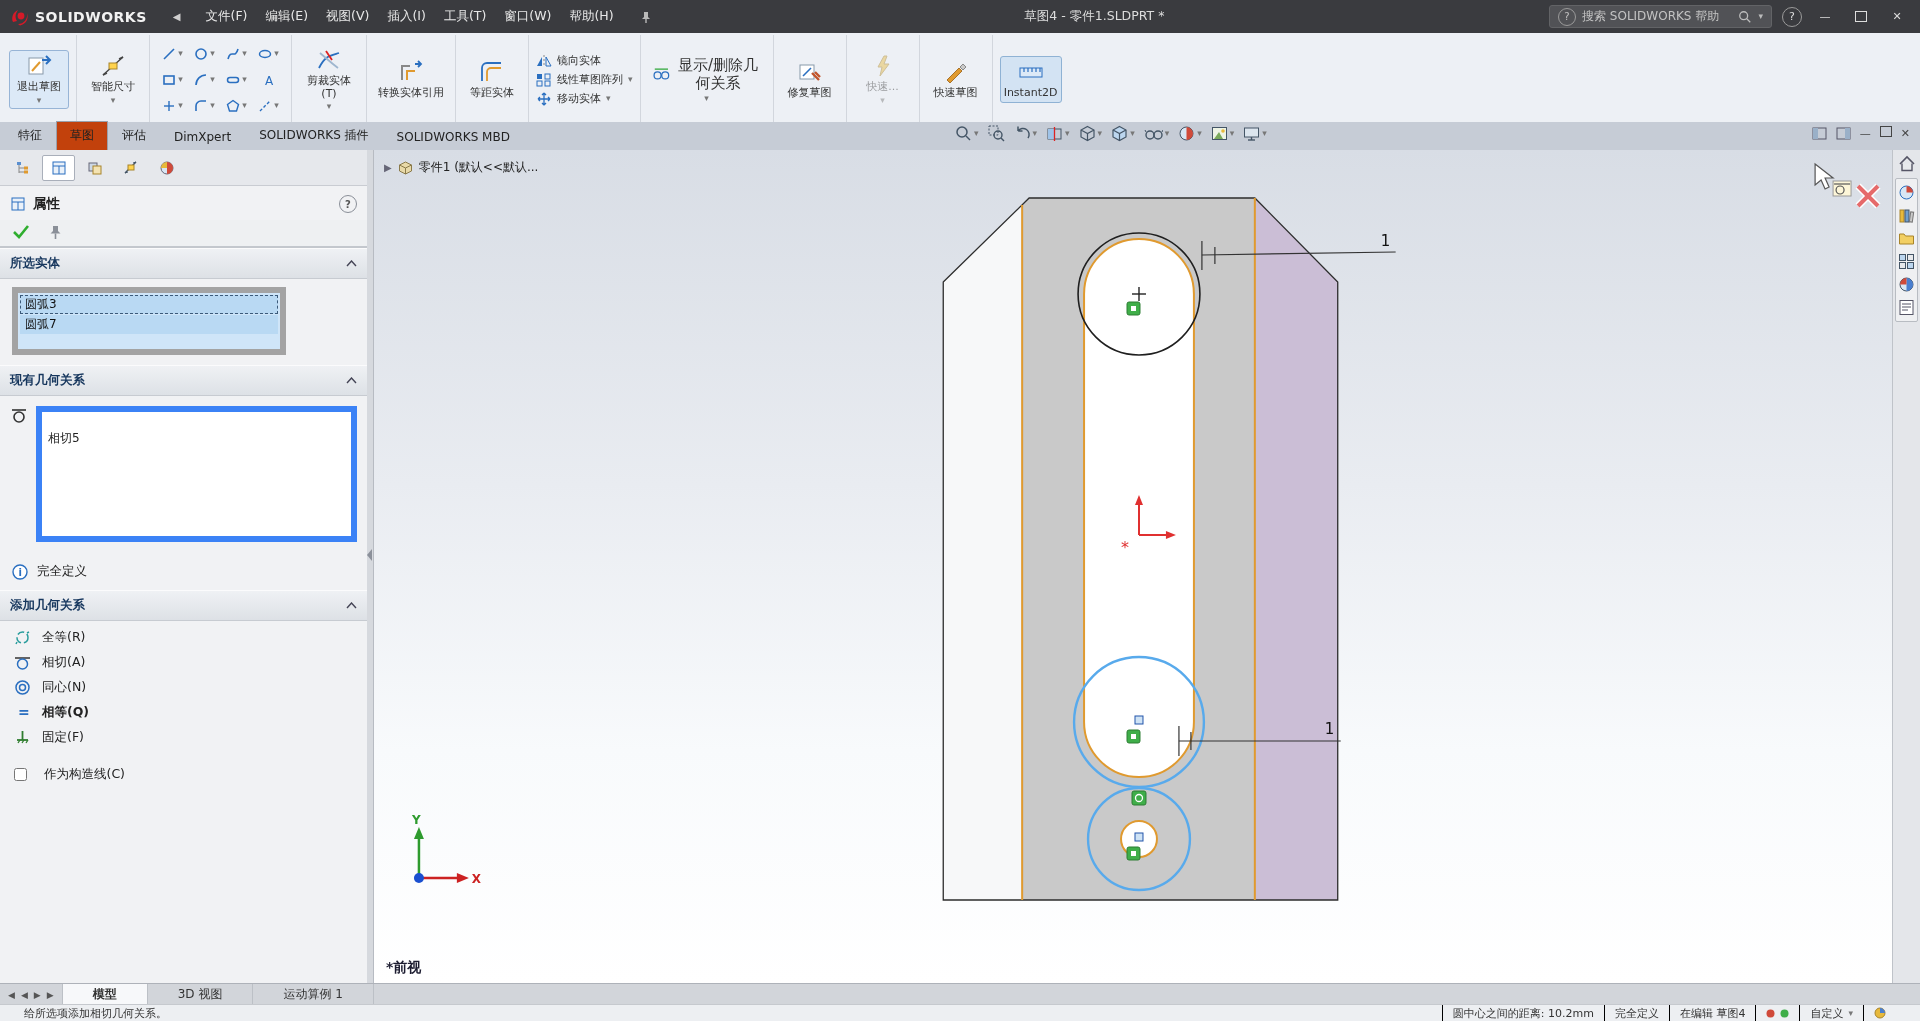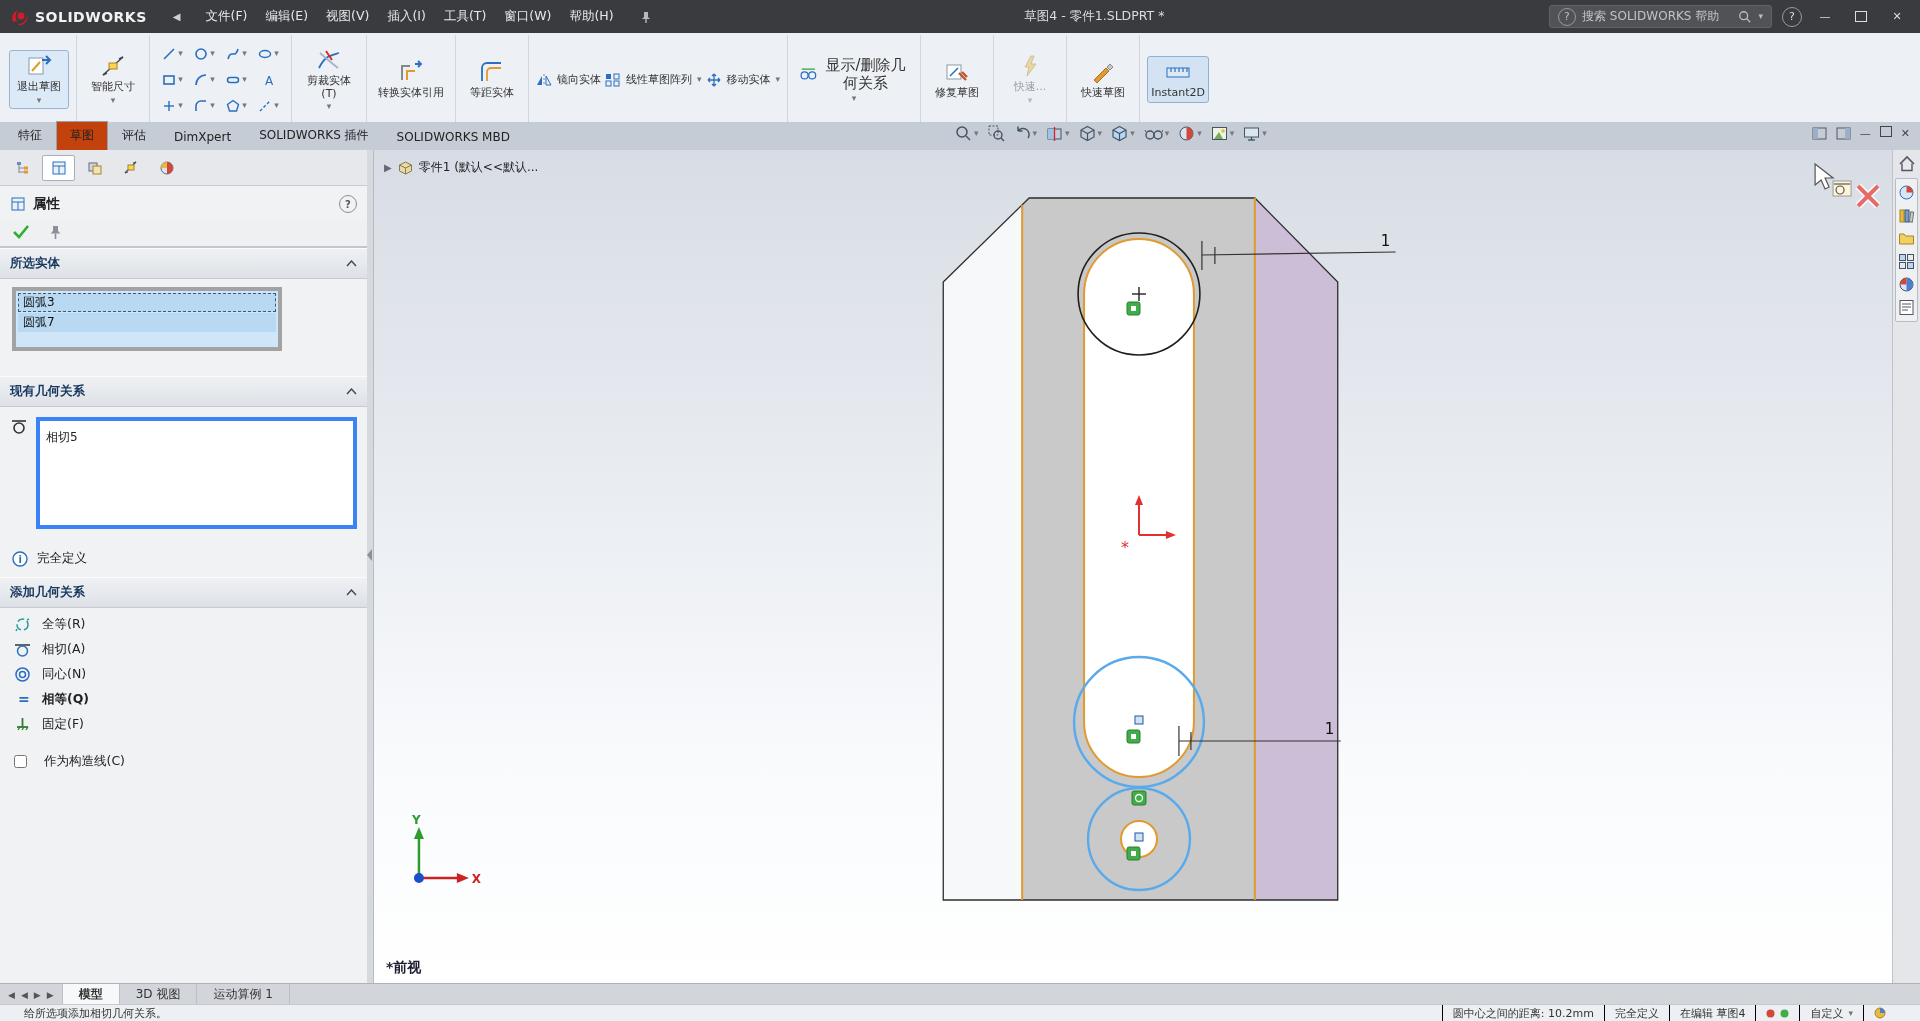--- a/index.html
+++ b/index.html
@@ -34,21 +34,21 @@
   .rgroup{display:flex;align-items:center;gap:4px;padding:2px 7px;border-right:1px solid #d2d6dd;}
   .bigbtn{display:flex;flex-direction:column;align-items:center;justify-content:flex-start;
           min-width:50px;max-width:96px;padding:3px 4px;gap:2px;font-size:11px;color:#333;border-radius:3px;text-align:center;}
   .bigbtn .lbl{line-height:1.2;}
   .bigbtn.narrow{max-width:52px;}
   .exit{border:1px solid #97b4d6;background:#dcE9f7;}
   .active2d{border:1px solid #8fb2d4;background:#d3e3f3;}
   .disabled{opacity:.45;}
   .toolgrid{display:grid;grid-template-columns:repeat(4,31px);grid-auto-rows:25px;gap:1px;}
   .tcell{display:flex;align-items:center;justify-content:center;gap:2px;border-radius:2px;}
-  .stack{display:flex;flex-direction:row;gap:4px;justify-content:center;}
+  .stack{display:flex;flex-direction:column;gap:4px;justify-content:center;}
   .srow{display:flex;align-items:center;gap:5px;font-size:11px;color:#333;}
   .hbtn{display:flex;align-items:center;gap:5px;font-size:15px;color:#333;max-width:120px;}
 
   
   #tabrow{position:absolute;top:122px;left:0;right:0;height:28px;background:#c6ccd6;
           display:flex;align-items:flex-end;padding-left:4px;font-size:12px;}
   .ctab{padding:5px 13px 6px;color:#222;border:1px solid transparent;border-bottom:none;}
   .ctab.active{background:#c2410c;border-color:#9aa0ab;font-weight:normal;}
   .hud{position:absolute;left:955px;top:3px;display:flex;align-items:center;gap:9px;}
   .hudbtn{display:flex;align-items:center;gap:2px;}
@@ -62,25 +62,25 @@
   .ptabs{display:flex;gap:3px;padding:5px 6px 4px;background:#e6e8ec;border-bottom:1px solid #c9ccd2;}
   .ptab{width:31px;height:24px;display:flex;align-items:center;justify-content:center;border-radius:2px;border:1px solid transparent;}
   .ptab.active{background:#fff;border-color:#a9afba;}
   .phead{display:flex;align-items:center;gap:7px;padding:9px 10px 7px;font-weight:bold;font-size:13.5px;}
   .sp{flex:1;}
   .helpcirc{width:16px;height:16px;border:1px solid #8a8f98;border-radius:50%;display:flex;align-items:center;
             justify-content:center;font-size:10px;color:#555;}
   .pactions{display:flex;align-items:center;gap:18px;padding:4px 12px 6px;border-bottom:2px solid #c3c7cd;background:#eef0f2;}
   .sechead{display:flex;align-items:center;padding:6px 10px;background:linear-gradient(#eff1f4,#dde1e6);
            border-top:1px solid #fbfbfc;border-bottom:1px solid #c7cbd1;color:#17375e;font-weight:bold;}
-  .listbox{margin:8px 12px 25px;background:#cfe5f8;border:4px solid #a3a3a3;width:258px;height:52px;padding:2px;}
+  .listbox{margin:8px 12px 10px;background:#cfe5f8;border:6px solid #a3a3a3;width:258px;height:52px;padding:2px;}
   .li{padding:1px 5px;background:#b9d9f3;margin-bottom:1px;font-size:12px;color:#111;}
   .li.focus{outline:1px dashed #3b5a7a;outline-offset:-1px;}
   .relwrap{display:flex;gap:8px;padding:10px 10px 12px;}
-  .relbox{flex:1;background:#fff;border:4px solid #3b82f6;height:88px;padding:8px 6px;font-size:12px;}
+  .relbox{flex:1;background:#fff;border:6px solid #3b82f6;height:88px;padding:18px 6px;font-size:12px;}
   .inforow{display:flex;gap:9px;align-items:center;padding:9px 12px 10px;}
   .addrel{padding:4px 0 8px;}
   .arrow-row{display:flex;align-items:center;gap:11px;padding:4px 14px;}
   .arrow-row.hot{font-weight:bold;}
   .optrow{display:flex;align-items:center;gap:17px;padding:8px 14px;}
   .optrow input{width:13px;height:13px;margin:0;}
 
   
   #splitter{width:6px;background:#d6d9de;border-right:1px solid #b7bbc2;position:relative;}
   .split-handle{position:absolute;top:50%;left:0;margin-top:-18px;width:0;height:0;
@@ -95,21 +95,21 @@
   
   #rightstrip{width:27px;background:#e4e6ea;border-left:1px solid #bfc3c9;display:flex;flex-direction:column;
               align-items:center;padding-top:5px;gap:5px;}
   .rsbox{display:flex;flex-direction:column;align-items:center;gap:6px;background:#eff0f2;
          border:1px solid #b8bcc2;border-radius:2px;padding:5px 2px;}
 
   
   #bottomtabs{position:absolute;left:0;right:0;bottom:16px;height:21px;background:#d2d5da;
               border-top:1px solid #aeb2b9;display:flex;align-items:stretch;font-size:12px;}
   .bnav{display:flex;align-items:center;gap:6px;padding:0 8px;color:#555;font-size:9px;border-right:1px solid #bcc0c6;}
-  .btab{padding:0 16px;display:flex;align-items:center;border-right:1px solid #bcc0c6;color:#333;}
+  .btab{padding:0 30px;display:flex;align-items:center;border-right:1px solid #bcc0c6;color:#333;}
   .btab.active{background:#f7f8fa;font-weight:bold;}
 
   
   #statusbar{position:absolute;left:0;right:0;bottom:0;height:16px;background:#edeff2;border-top:1px solid #c6c9ce;
              display:flex;align-items:center;font-size:11px;color:#333;padding:0 24px;}
   .sb-right{margin-left:auto;display:flex;align-items:center;height:100%;}
   .sb-item{padding:0 10px;border-left:1px solid #000000;display:flex;align-items:center;gap:5px;height:100%;white-space:nowrap;}
   svg{display:block;}
 </style>
 </head>

